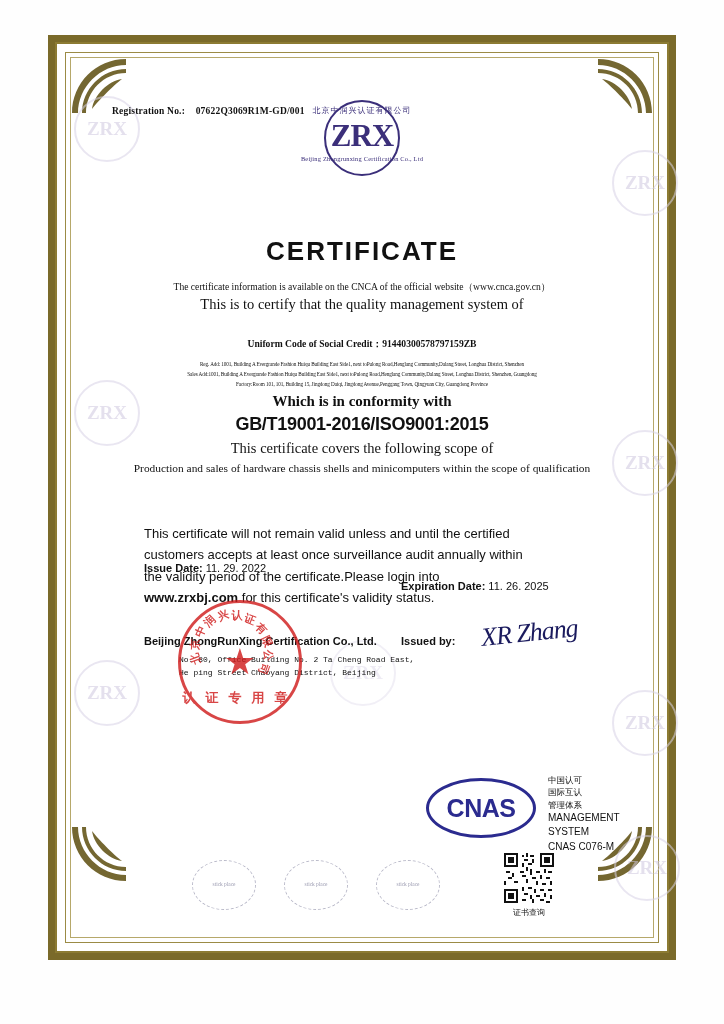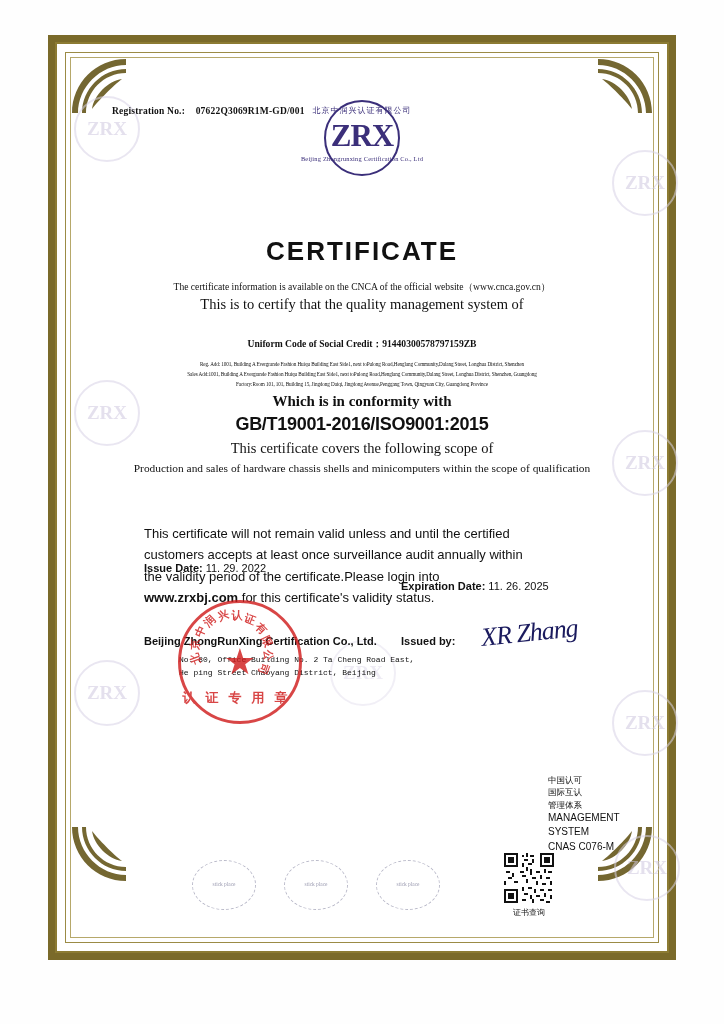--- a/index.html
+++ b/index.html
@@ -544,20 +544,24 @@
           <span style="left: 86.565px; top: 24.349px; transform: translate(-50%, -50%) rotate(44deg);">有</span>
           <span style="left: 96.196px; top: 38.1036px; transform: translate(-50%, -50%) rotate(66deg);">限</span>
           <span style="left: 99.9732px; top: 54.4644px; transform: translate(-50%, -50%) rotate(88deg);">公</span>
           <span style="left: 97.3465px; top: 71.0489px; transform: translate(-50%, -50%) rotate(110deg);">司</span>
         </div>
       <div class="star">★</div>
       <div class="bottom-cn">认证专用章</div>
     </div>
 
 
+    <div class="cnas">
+      <div class="cnas-ellipse"></div>
+      <div class="cnas-text">CNAS</div>
+    </div>
     <div class="cnas-side">
       <div>中国认可</div>
       <div>国际互认</div>
       <div>管理体系</div>
       <div class="en">MANAGEMENT SYSTEM</div>
       <div class="en">CNAS C076-M</div>
     </div>
 
     <div class="stick-row">
       <div class="stick" style="white-space: pre-line;">stick place</div>

